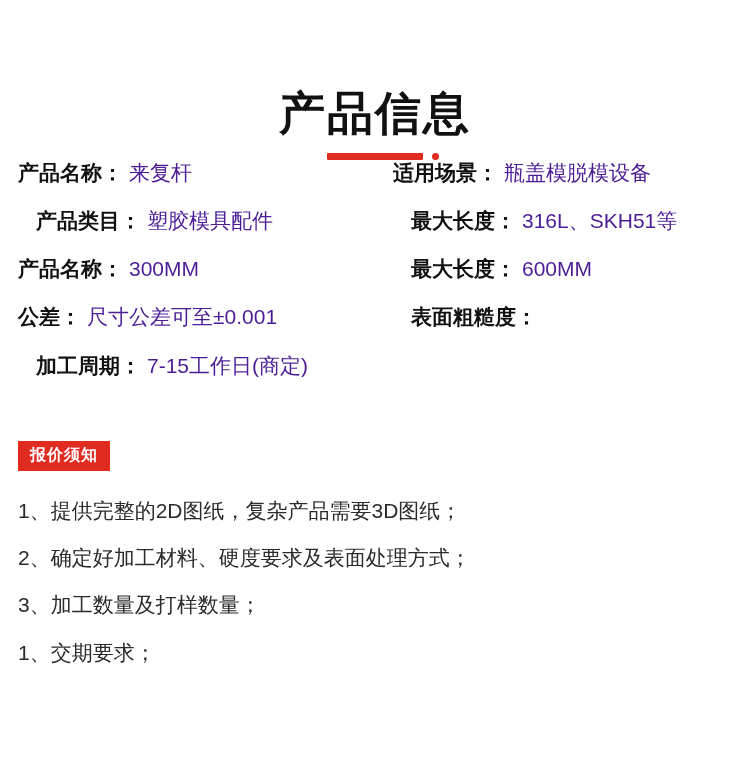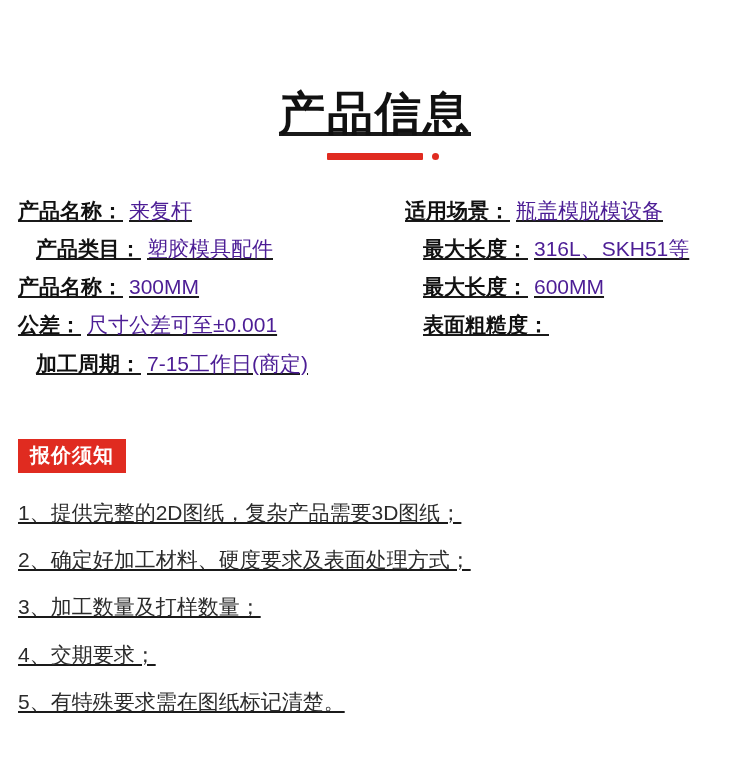--- a/index.html
+++ b/index.html
@@ -14,21 +14,20 @@
     color: #1a1a1a;
     overflow: hidden;
     position: relative;
   }
 
   .page {
     position: relative;
     width: 750px;
     height: 764px;
     box-sizing: border-box;
-    text-decoration: underline;
   }
 
   
   .title-block {
     padding-top: 88px;
     text-align: center;
   }
   .title {
     font-size: 46px;
     font-weight: bold;
@@ -50,27 +49,25 @@
     right: -16px;
     top: 0px;
     width: 7px;
     height: 7px;
     border-radius: 50%;
     background: #e02b20;
   }
 
   
   .specs {
-    margin-top: 38px;
     padding: 0 18px 0 18px;
     display: grid;
     grid-template-columns: 375px 355px;
     row-gap: 22px;
     column-gap: 0px;
-    gap: 12px;
   }
   .spec-row {
     display: flex;
     align-items: baseline;
     font-size: 21px;
     line-height: 1.25;
     white-space: nowrap;
   }
   .spec-row.col2 {
     padding-left: 18px;
@@ -87,21 +84,21 @@
 
   
   .notice {
     margin-top: 62px;
     padding-left: 18px;
   }
   .notice-tag {
     display: inline-block;
     background: #e02b20;
     color: #ffffff;
-    font-size: 20px;
+    font-size: 16px;
     font-weight: bold;
     padding: 6px 12px 8px 12px;
     line-height: 1;
     letter-spacing: 1px;
   }
   .notice-list {
     margin: 26px 12px 0 0;
     padding: 0;
     list-style: none;
   }
@@ -168,18 +165,17 @@
     </div>
 
   </div>
 
   <div class="notice">
     <span class="notice-tag">报价须知</span>
     <ul class="notice-list">
       <li class="notice-item">1、提供完整的2D图纸，复杂产品需要3D图纸；</li>
       <li class="notice-item">2、确定好加工材料、硬度要求及表面处理方式；</li>
       <li class="notice-item">3、加工数量及打样数量；</li>
-      <li class="notice-item">4、交期要求；</li>
-      <li class="notice-item">5、有特殊要求需在图纸标记清楚。</li>
+      <li class="notice-item">1、交期要求；</li>
     </ul>
   </div>
 
 </div>
 
 </body></html>

